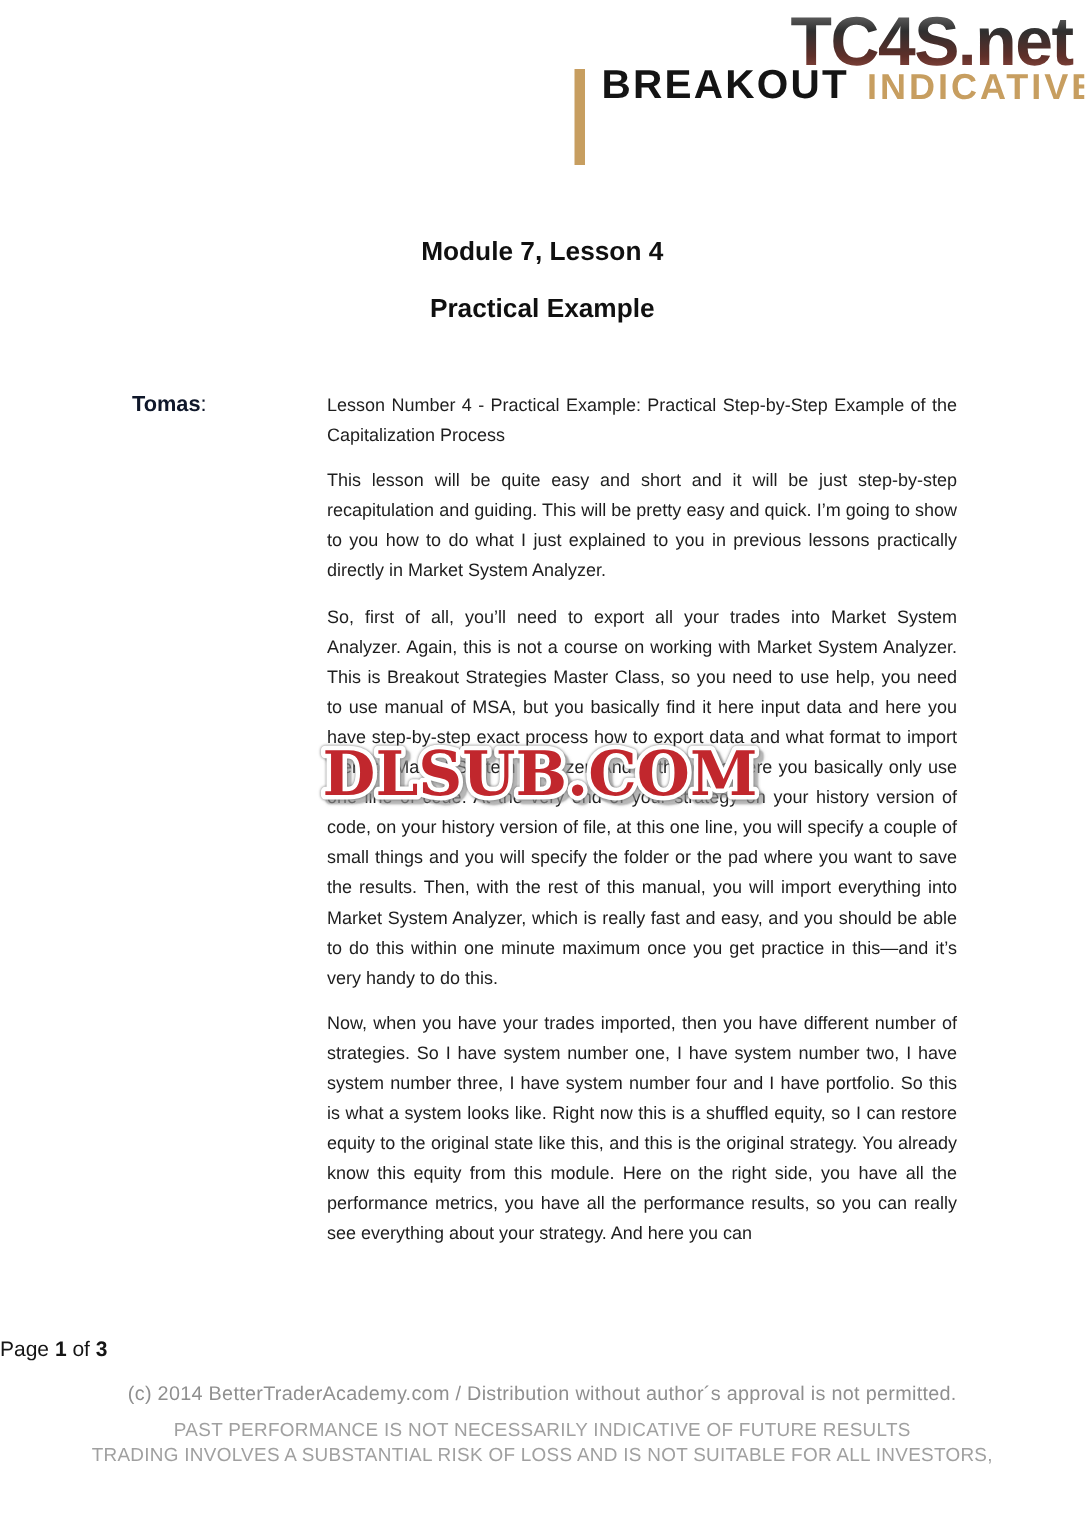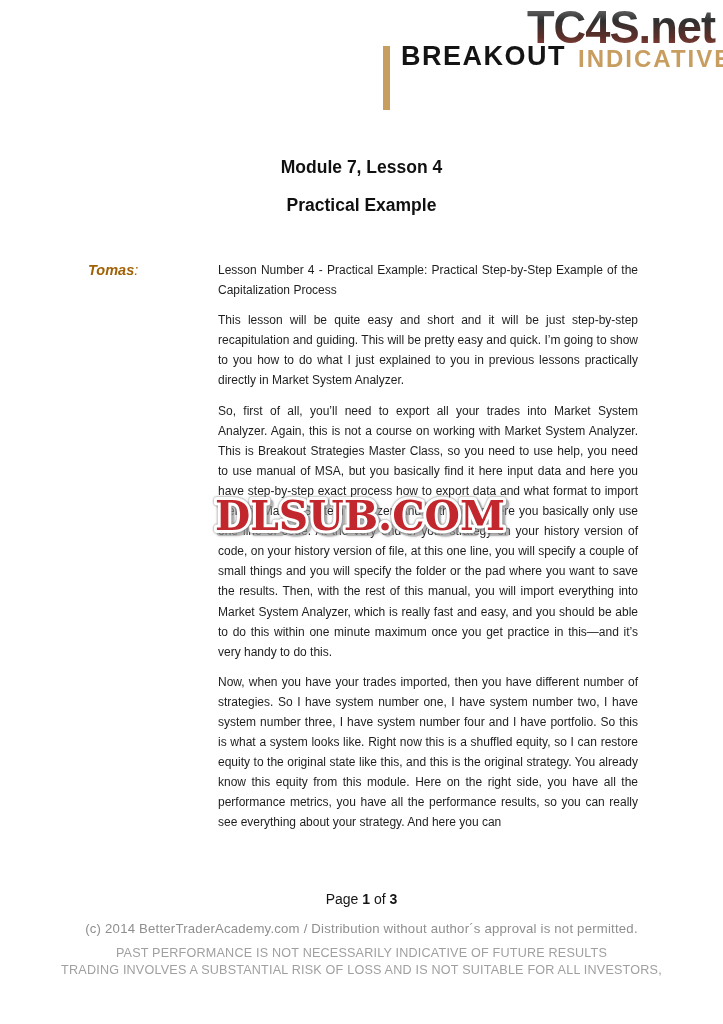--- a/index.html
+++ b/index.html
@@ -24,34 +24,34 @@
   .logo-word2{font-size:24px; font-weight:bold; letter-spacing:2px; color:#c79e60; line-height:1.0; margin-top:4px;}
   .logo-word3{font-size:16.5px; font-weight:bold; letter-spacing:5px; color:#1c1c1c; line-height:1.0; margin-top:5px;}
   .logo-icon{margin-left:10px; margin-top:3px;}
 
   
   .title1,.title2{position:absolute; left:0; width:100%; text-align:center; font-size:17.5px; font-weight:bold; color:#101010;}
   .title1{top:157px;}
   .title2{top:195px;}
 
   
-  .speaker{position:absolute; left:88px; top:260px; font-size:14.5px; line-height:20px; color:#a16207;font-style:italic;}
+  .speaker{position:absolute; left:88px; top:260px; font-size:14.5px; line-height:20px; color:#0f172a;}
   .speaker .name{font-weight:bold;}
   .body-col{
     position:absolute; left:218px; top:260px; width:420px;
     font-size:12px; line-height:20.1px; text-align:justify; color:#1e1e1e;
   }
   .body-col p{margin:0 0 10px 0;}
 
   
   .dlsub{position:absolute; left:209px; top:488px; filter:drop-shadow(0 0 1px rgba(90,90,90,0.85)) drop-shadow(3px 3px 0 rgba(145,145,145,0.65));}
   .traders{position:absolute; right:2px; top:975px; filter:drop-shadow(0 0 1px rgba(110,110,110,0.9)) drop-shadow(3px 4px 0 rgba(120,120,120,0.75));}
 
   
-  .page-num{position:absolute; top:891px; left:0; width:100%; text-align:center; font-size:14px; color:#151515;}
+  .page-num{position:absolute; top:891px; left:0; width:100%; font-size:14px; color:#151515;}
   .page-num .b{font-weight:bold;}
   .copyright{position:absolute; top:921px; left:0; width:100%; text-align:center; font-size:13.2px; color:#8f8f8f; letter-spacing:0.2px;}
   .disclaimer{position:absolute; top:945px; left:0; width:100%; text-align:center; font-size:12.6px; color:#a0a0a0; line-height:16.5px; letter-spacing:0.2px;}
 </style>
 </head>
 <body>
 
 <div class="page">
 
   <svg class="tc4s" width="196" height="48">

